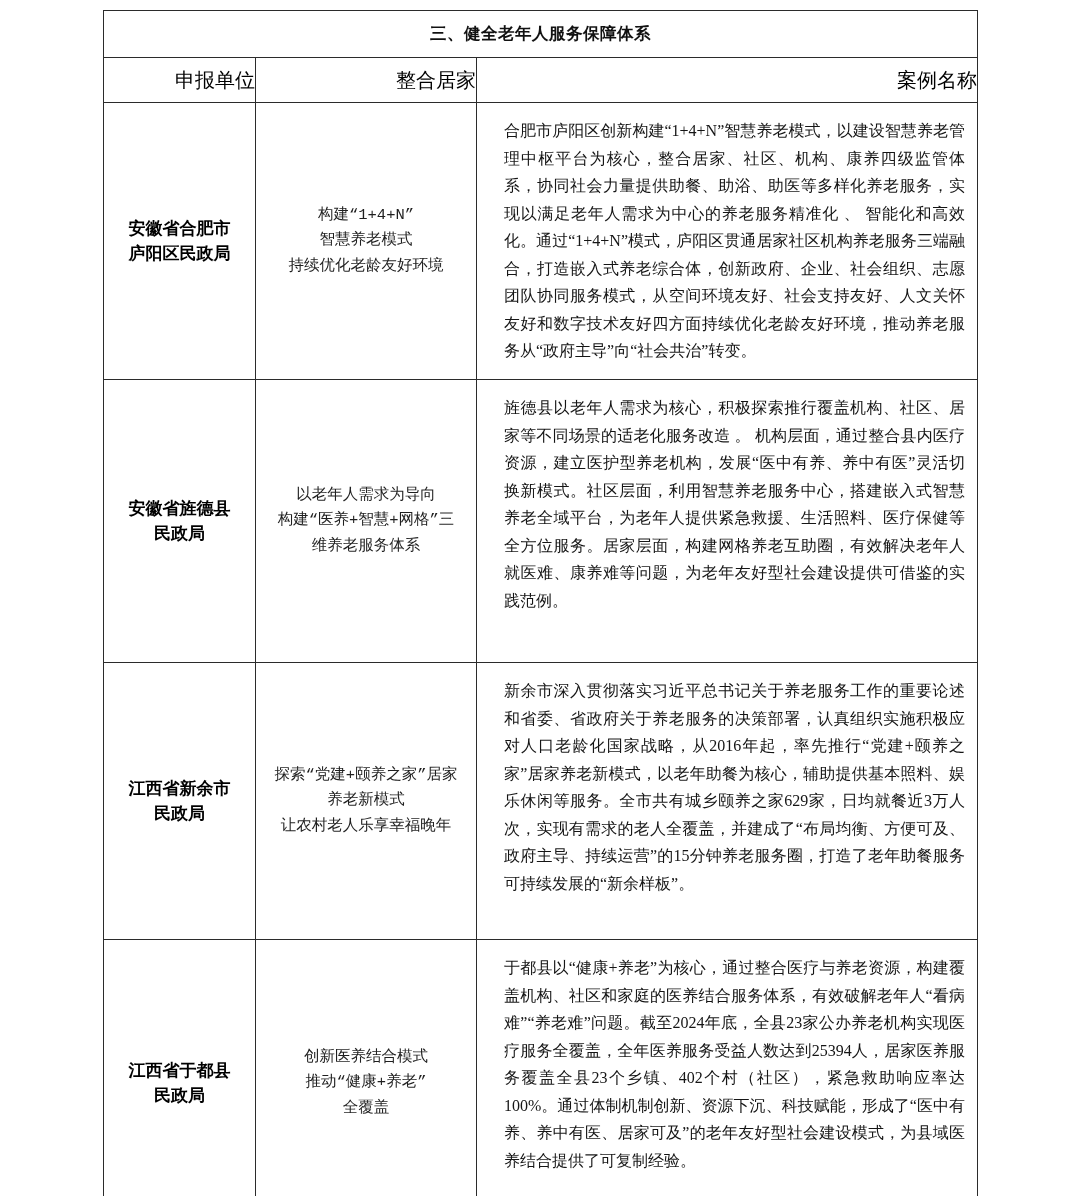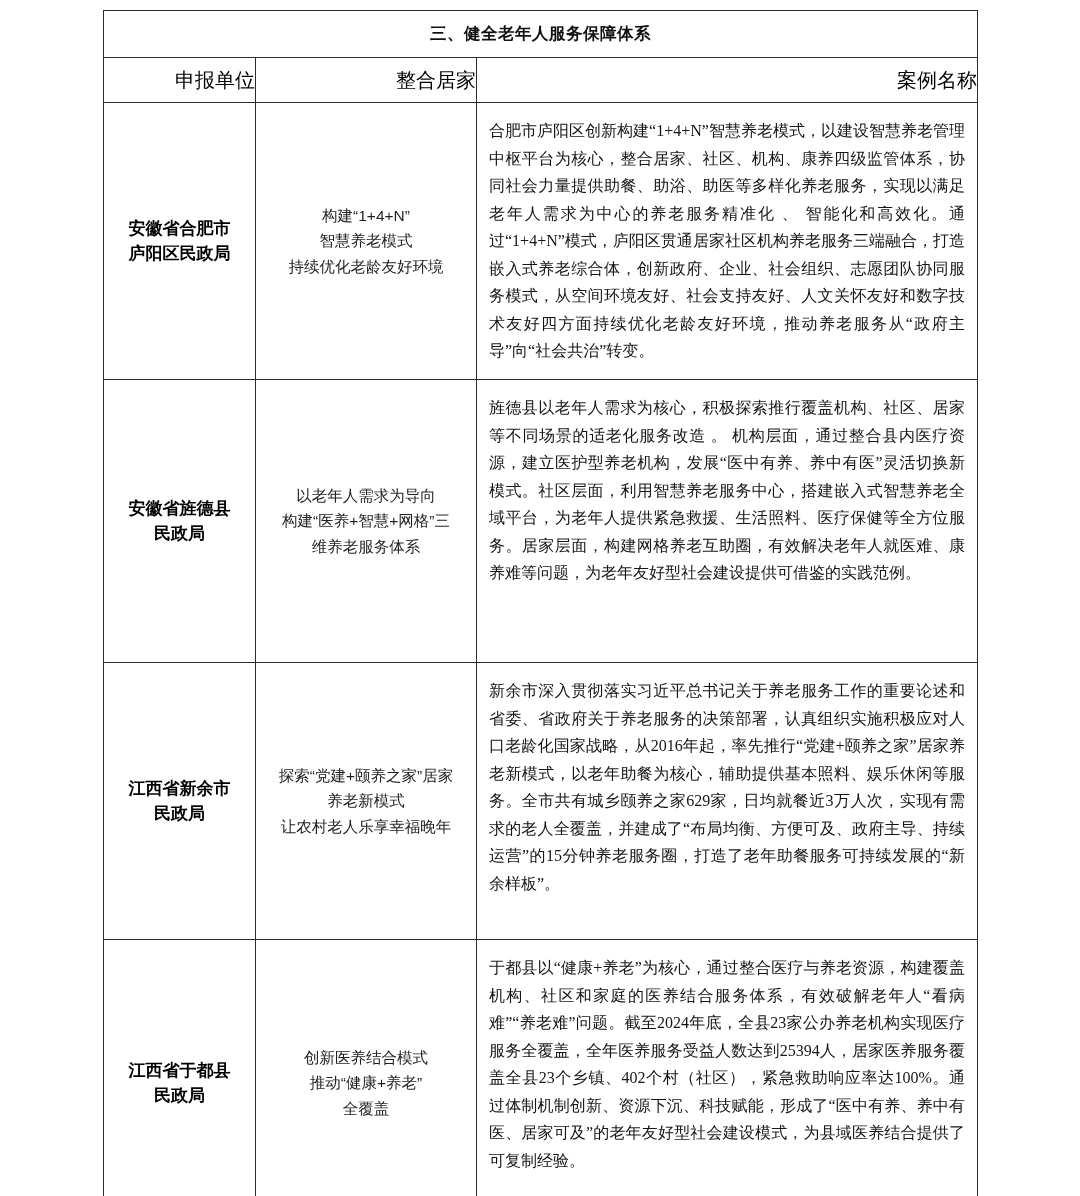--- a/index.html
+++ b/index.html
@@ -68,29 +68,29 @@
     font-family: "Liberation Sans", "DejaVu Sans", sans-serif;
     color: #000000;
     padding: 4px 6px;
   }
   td.name-cell {
     text-align: center;
     font-size: 15.5px;
     line-height: 1.62;
     color: #1f1f1f;
     padding: 4px 10px;
-    font-family: Liberation Sans, sans-serif;
+    font-family: Liberation Mono, monospace;
   }
   td.summary-cell {
     text-align: justify;
     text-justify: inter-character;
     font-size: 16px;
     line-height: 1.72;
     color: #151515;
-    padding: 14px 12px 14px 12px;
+    padding: 14px 12px 14px 27px;
     vertical-align: top;
     font-family: "Liberation Serif", "DejaVu Serif", serif;
   }
   .summary-inner {
     display: block;
     text-align: justify;
     text-align-last: left;
   }
   
   tr.row-1 td { height: 248px; }

